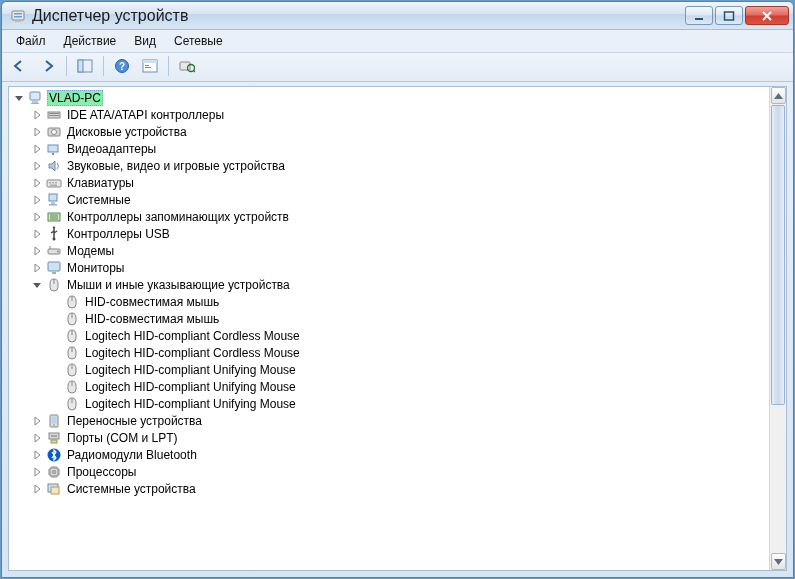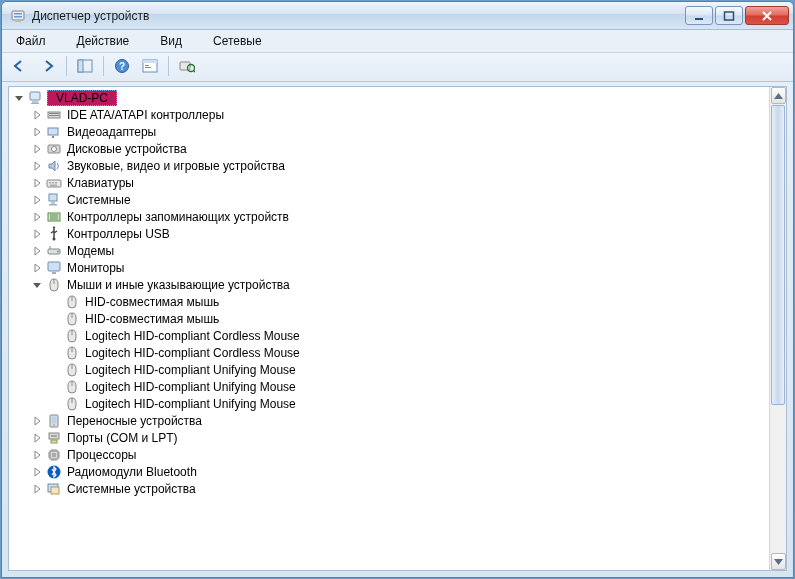--- a/index.html
+++ b/index.html
@@ -32,21 +32,21 @@
     padding: 0 4px 0 8px;
     border-bottom: 1px solid #a8bdd6;
   }
   .titlebar .app-icon {
     width: 16px; height: 16px;
     margin-right: 6px;
     display: inline-flex; align-items: center; justify-content: center;
   }
   .titlebar .title-text {
     color: #1a1a1a;
-    font-size: 12px;
+    font-size: 16px;
     flex: 0 0 auto;
   }
   .titlebar .spacer { flex: 1; }
   .win-btn {
     height: 19px;
     border: 1px solid #7a95b5;
     border-radius: 3px;
     margin-left: 2px;
     display: inline-flex;
     align-items: center;
@@ -57,21 +57,21 @@
   .win-btn.minmax { width: 28px; }
   .win-btn.close {
     width: 44px;
     background: linear-gradient(to bottom, #f1a29a 0%, #e4695d 48%, #cf3f31 52%, #d85446 100%);
     border-color: #a03a30;
   }
   .win-btn svg { width: 12px; height: 10px; }
 
   .menubar {
     display: flex;
-    gap: 15px;
+    gap: 2px;
     padding: 2px 6px;
     background: #e9f0f8;
     border-bottom: 1px solid #c6d4e6;
   }
   .menubar .menu-item {
     padding: 2px 8px;
     color: #111;
     cursor: default;
   }
 
@@ -157,23 +157,23 @@
   .expander.blank { visibility: hidden; }
   .node-icon {
     width: 16px; height: 16px;
     display: inline-flex; align-items: center; justify-content: center;
     flex: 0 0 16px;
   }
   .node-label {
     padding: 0 2px;
   }
   .node-label.selected {
-    background: #be185d;
+    background: #86efac;
     border: 1px dotted #7aa7d8;
-    padding: 0 8px;
+    padding: 0 1px;
   }
   
   .tree::-webkit-scrollbar { width:0; }
 </style>
 </head>
 <body>
 
 <div class="window">
 
   <div class="titlebar">
@@ -293,41 +293,41 @@
               </li>
               <li>
    <div class="row">
      <span class="expander">
                     <svg width="10" height="10" viewBox="0 0 10 10">
                       <path d="M3 1 L8 5 L3 9 Z" fill="#fff" stroke="#888"></path>
                     </svg>
                   </span>
      <span class="node-icon">
                     <svg viewBox="0 0 16 16" width="16" height="16">
+                      <rect x="2" y="4" width="12" height="8" rx="1" fill="#d8d8d8" stroke="#888"></rect>
+                      <circle cx="8" cy="8" r="2.5" fill="#fff" stroke="#888"></circle>
+                    </svg>
+                  </span>
+     <span class="node-label">Дисковые устройства</span>
+   </div>
+              </li>
+              <li>
+   <div class="row">
+     <span class="expander">
+                    <svg width="10" height="10" viewBox="0 0 10 10">
+                      <path d="M3 1 L8 5 L3 9 Z" fill="#fff" stroke="#888"></path>
+                    </svg>
+                  </span>
+     <span class="node-icon">
+                    <svg viewBox="0 0 16 16" width="16" height="16">
                       <rect x="2" y="4" width="10" height="7" fill="#cfe0f2" stroke="#6b8fb5"></rect>
                       <rect x="6" y="12" width="2" height="2" fill="#888"></rect>
                     </svg>
                   </span>
      <span class="node-label">Видеоадаптеры</span>
-   </div>
-              </li>
-              <li>
-   <div class="row">
-     <span class="expander">
-                    <svg width="10" height="10" viewBox="0 0 10 10">
-                      <path d="M3 1 L8 5 L3 9 Z" fill="#fff" stroke="#888"></path>
-                    </svg>
-                  </span>
-     <span class="node-icon">
-                    <svg viewBox="0 0 16 16" width="16" height="16">
-                      <rect x="2" y="4" width="12" height="8" rx="1" fill="#d8d8d8" stroke="#888"></rect>
-                      <circle cx="8" cy="8" r="2.5" fill="#fff" stroke="#888"></circle>
-                    </svg>
-                  </span>
-     <span class="node-label">Дисковые устройства</span>
    </div>
               </li>
               <li>
    <div class="row">
      <span class="expander">
                     <svg width="10" height="10" viewBox="0 0 10 10">
                       <path d="M3 1 L8 5 L3 9 Z" fill="#fff" stroke="#888"></path>
                     </svg>
                   </span>
      <span class="node-icon">
@@ -581,42 +581,42 @@
               </li>
               <li>
    <div class="row">
      <span class="expander">
                     <svg width="10" height="10" viewBox="0 0 10 10">
                       <path d="M3 1 L8 5 L3 9 Z" fill="#fff" stroke="#888"></path>
                     </svg>
                   </span>
      <span class="node-icon">
                     <svg viewBox="0 0 16 16" width="16" height="16">
+                      <circle cx="8" cy="8" r="6.5" fill="#0a5cc4"></circle>
+                      <path d="M6 5 L10 11 L8 13 L8 3 L10 5 L6 11" fill="none" stroke="#fff" stroke-width="1.2"></path>
+                    </svg>
+                  </span>
+     <span class="node-label">Радиомодули Bluetooth</span>
+   </div>
+              </li>
+              <li>
+   <div class="row">
+     <span class="expander">
+                    <svg width="10" height="10" viewBox="0 0 10 10">
+                      <path d="M3 1 L8 5 L3 9 Z" fill="#fff" stroke="#888"></path>
+                    </svg>
+                  </span>
+     <span class="node-icon">
+                    <svg viewBox="0 0 16 16" width="16" height="16">
                       <rect x="4" y="4" width="8" height="8" fill="#d8d8d8" stroke="#888"></rect>
                       <rect x="6" y="6" width="4" height="4" fill="#aaa"></rect>
                       <path d="M2 6 L4 6 M2 8 L4 8 M2 10 L4 10 M12 6 L14 6 M12 8 L14 8 M12 10 L14 10 M6 2 L6 4 M8 2 L8 4 M10 2 L10 4 M6 12 L6 14 M8 12 L8 14 M10 12 L10 14" stroke="#888"></path>
                     </svg>
                   </span>
      <span class="node-label">Процессоры</span>
-   </div>
-              </li>
-              <li>
-   <div class="row">
-     <span class="expander">
-                    <svg width="10" height="10" viewBox="0 0 10 10">
-                      <path d="M3 1 L8 5 L3 9 Z" fill="#fff" stroke="#888"></path>
-                    </svg>
-                  </span>
-     <span class="node-icon">
-                    <svg viewBox="0 0 16 16" width="16" height="16">
-                      <circle cx="8" cy="8" r="6.5" fill="#0a5cc4"></circle>
-                      <path d="M6 5 L10 11 L8 13 L8 3 L10 5 L6 11" fill="none" stroke="#fff" stroke-width="1.2"></path>
-                    </svg>
-                  </span>
-     <span class="node-label">Радиомодули Bluetooth</span>
    </div>
               </li>
               <li>
    <div class="row">
      <span class="expander">
                     <svg width="10" height="10" viewBox="0 0 10 10">
                       <path d="M3 1 L8 5 L3 9 Z" fill="#fff" stroke="#888"></path>
                     </svg>
                   </span>
      <span class="node-icon">

